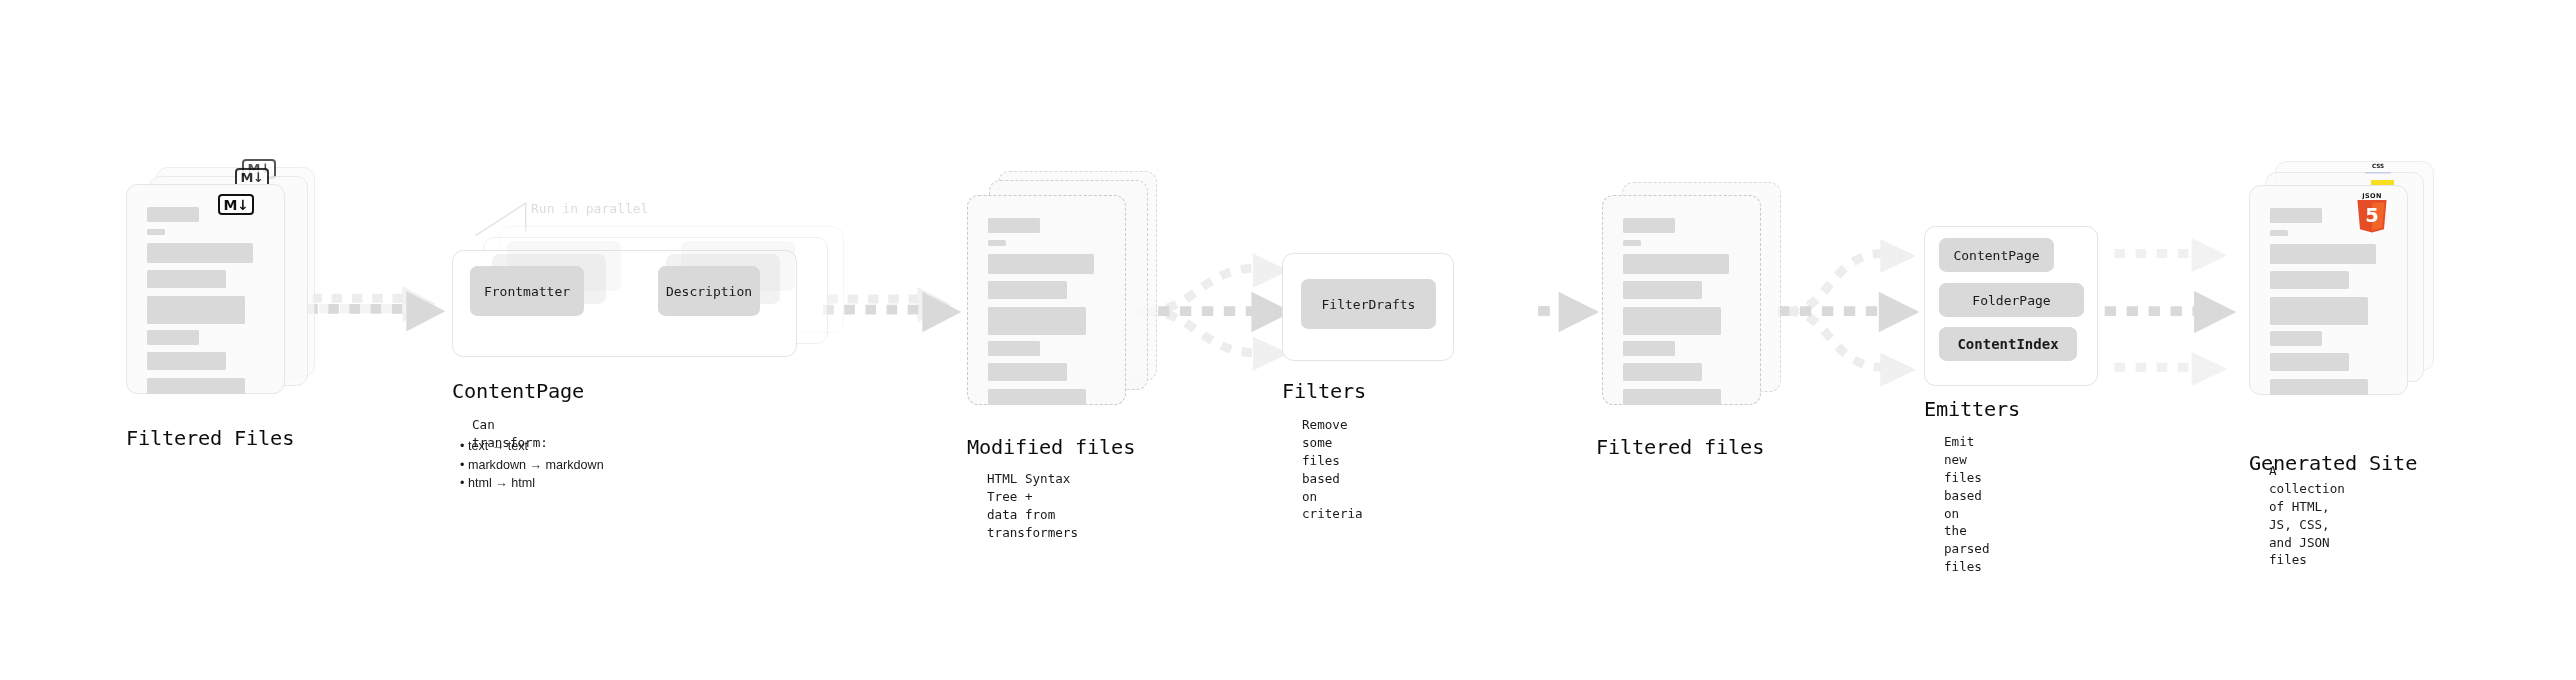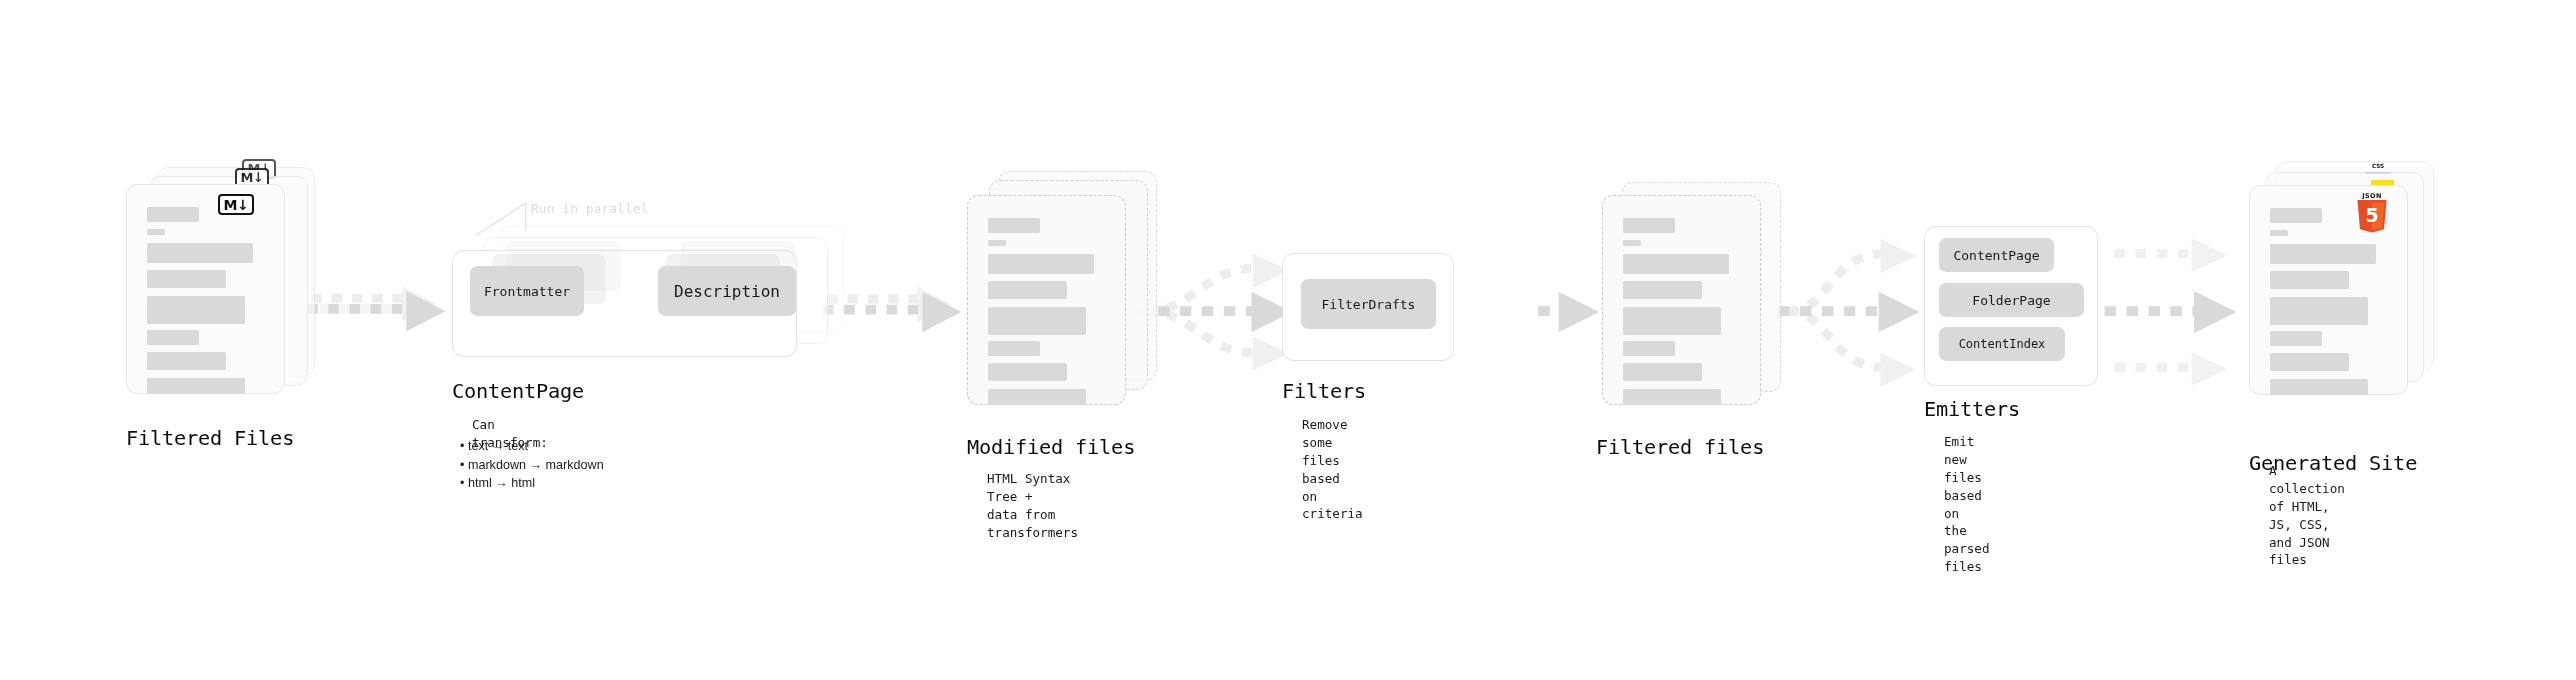--- a/index.html
+++ b/index.html
@@ -201,21 +201,21 @@
     <div class="group g3" style="left:499px; top:226px; width:345px; height:107px;"></div>
     <div class="group g2" style="left:483px; top:237px; width:345px; height:107px;"></div>
     <div class="group" style="left:452px; top:250px; width:345px; height:107px;"></div>
 
     <div class="pill faded2" style="left:507px; top:241px; width:114px; height:50px; font-size:13px;"></div>
     <div class="pill faded" style="left:492px; top:254px; width:114px; height:50px; font-size:13px;"></div>
     <div class="pill" style="left:470px; top:266px; width:114px; height:50px; font-size:13px;">Frontmatter</div>
 
     <div class="pill faded2" style="left:681px; top:241px; width:114px; height:50px; font-size:13px;"></div>
     <div class="pill faded" style="left:666px; top:254px; width:114px; height:50px; font-size:13px;"></div>
-    <div class="pill" style="left:658px; top:266px; width:138px; height:50px; font-size:16px;">Description</div>
+    <div class="pill" style="left:658px; top:266px; width:102px; height:50px; font-size:13px;">Description</div>
 
     <div class="note" style="left:531px; top:201px;">Run in parallel</div>
 
     <div class="title" style="left:452px; top:379px;">ContentPage</div>
     <div class="desc" style="left:452px; top:416px;">Can transform:</div>
     <div class="bullets" style="left:460px; top:437px;">
       <div class="row">• text → text</div>
       <div class="row">• markdown → markdown</div>
       <div class="row">• html → html</div>
     </div>
@@ -262,21 +262,21 @@
       <div class="bar" style="left:19.5px; top:193px; width:98px; height:16.3px;"></div>
     </div>
 
     <div class="title" style="left:1596px; top:435px;">Filtered files</div>
   </div>
 
   <div class="node">
     <div class="group" style="left:1924px; top:226px; width:174px; height:160px;"></div>
     <div class="pill" style="left:1939px; top:238px; width:115px; height:34px; font-size:13px;">ContentPage</div>
     <div class="pill" style="left:1939px; top:283px; width:145px; height:34px; font-size:13px;">FolderPage</div>
-    <div class="pill" style="left:1939px; top:327px; width:126px; height:34px; font-size:12px;">ContentIndex</div>
+    <div class="pill" style="left:1939px; top:327px; width:138px; height:34px; font-size:14px;font-weight:bold;">ContentIndex</div>
 
     <div class="title" style="left:1924px; top:397px;">Emitters</div>
     <div class="desc" style="left:1924px; top:433px;">Emit new files based on
 the parsed files</div>
   </div>
 
   <div class="node">
 
     <div class="card ghost1" style="left:2275px; top:161px; width:159px; height:210px;"></div>
     <div class="css-badge" style="left:2365px; top:163px; width:26px; height:14.6px;">

